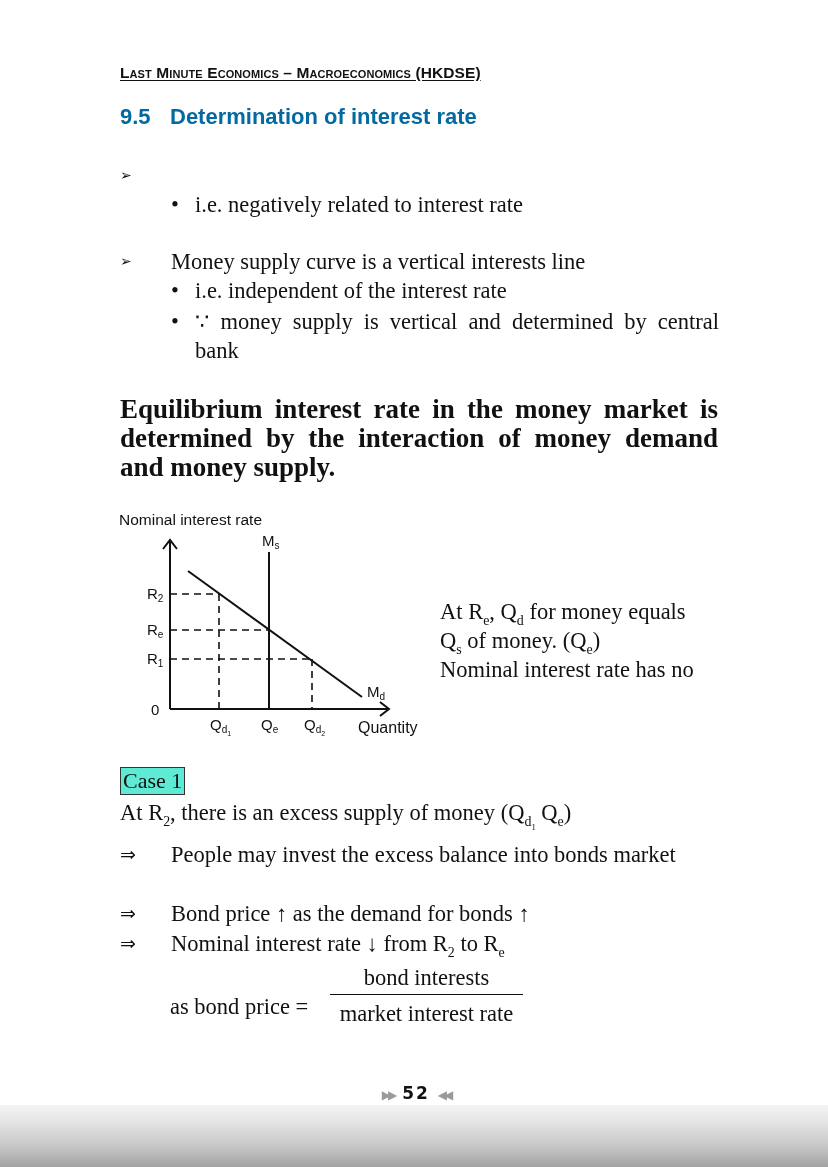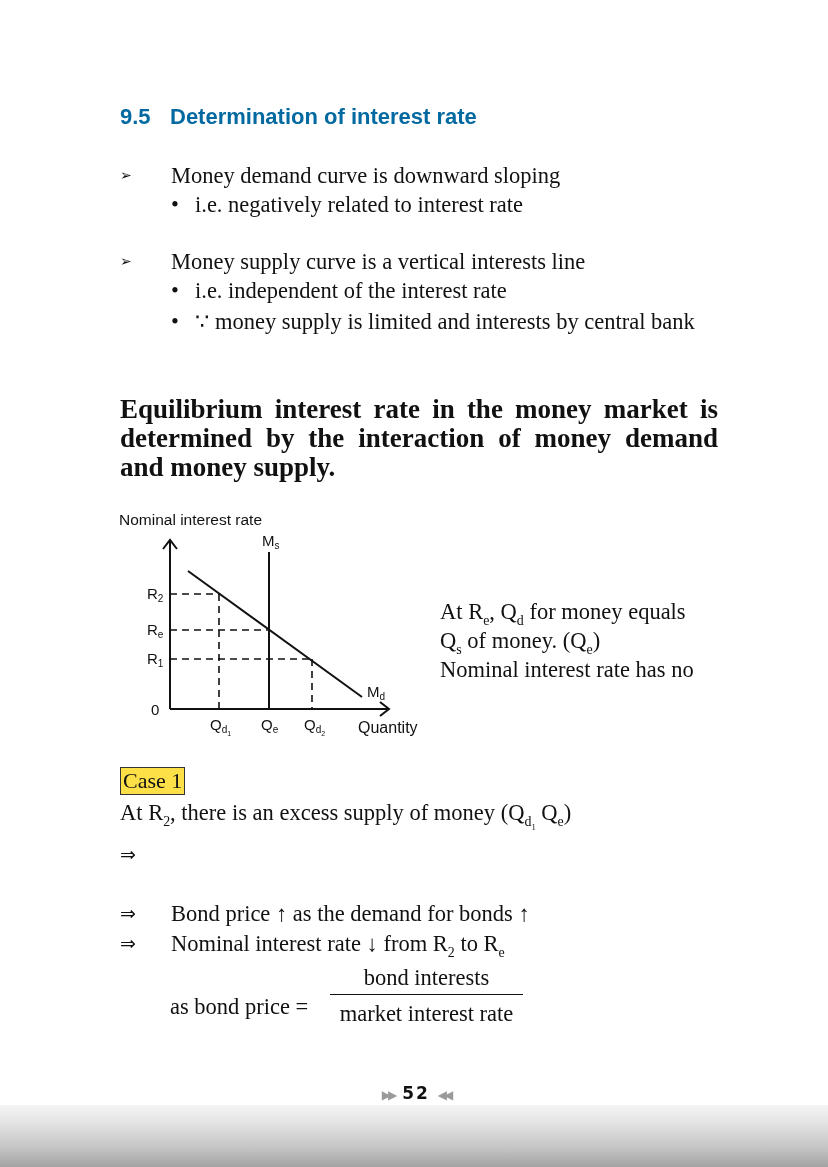--- a/index.html
+++ b/index.html
@@ -36,21 +36,21 @@
   }
   .graph { position:absolute; left:0; top:0; width:828px; height:760px; pointer-events:none; }
   .graph .lbl { font-family:"Liberation Sans", sans-serif; fill:#111; }
   .side-note {
     position:absolute; left:440px; top:597px; width:290px;
     font-size:22.5px; line-height:29px;
   }
   sub, sup { font-size:0.62em; line-height:0; }
   .case-box {
     position:absolute; left:120px; top:767px;
-    padding:0 2px; border:1px solid #333; background:#fde047;
+    padding:0 2px; border:1px solid #333; background:#5eead4;
     font-size:22px; line-height:26px;
   }
   .plain-line { position:absolute; left:120px; font-size:22.5px; line-height:29px; white-space:nowrap; }
   .implies { position:absolute; left:120px; width:598px; font-size:22.5px; line-height:29px; }
   .implies .sym { position:absolute; left:0; top:0; font-size:19px; }
   .implies .txt { position:absolute; left:51px; right:0; }
   .formula { position:absolute; left:170px; top:963px; font-size:22.5px; line-height:29px; }
   .formula .lhs { position:absolute; left:0; top:29px; white-space:nowrap; }
   .formula .frac { position:absolute; left:160px; top:0; width:193px; text-align:center; }
   .formula .num { display:block; }
@@ -60,44 +60,44 @@
     position:absolute; left:368px; top:1083px; width:96px; text-align:center;
     font-family:"DejaVu Sans", sans-serif; font-weight:bold; font-size:17px; letter-spacing:2px; color:#111;
   }
   .page-num .tri { color:#9a9a9a; font-size:12px; letter-spacing:-3px; }
 </style>
 </head>
 <body>
 
 <div class="page">
 
+  <div class="running-head">Last Minute Economics – Macroeconomics (HKDSE)</div>
 
   <div class="section-title">
     <span class="num">9.5</span><span>Determination of interest rate</span>
   </div>
 
   <div class="bullet-block" style="top:161px;height:60px;">
     <span class="arrow-bullet">➢</span>
-    <span class="main-line">Money demand curve is downward sloping</span>
     <div class="sub-item" style="top:29px;">
       <span class="dot">•</span>
       <span class="txt">i.e. negatively related to interest rate</span>
     </div>
   </div>
 
   <div class="bullet-block" style="top:247px;height:120px;">
     <span class="arrow-bullet">➢</span>
     <span class="main-line">Money supply curve is a vertical interests line</span>
     <div class="sub-item" style="top:29px;">
       <span class="dot">•</span>
       <span class="txt">i.e. independent of the interest rate</span>
     </div>
     <div class="sub-item" style="top:60px;">
       <span class="dot">•</span>
-      <span class="txt" style="text-align:justify;">∵ money supply is limited and interests by central bank</span>
+      <span class="txt" style="text-align:justify;">∵ money supply is vertical and determined by central bank</span>
     </div>
   </div>
 
   <div class="bold-para">Equilibrium interest rate in the money market is determined by the interaction of money demand and money supply.</div>
 
   <svg class="graph" viewBox="0 0 828 760">
     <defs></defs>
     <text class="lbl" x="119" y="525" font-size="15.5">Nominal interest rate</text>
 
     <line x1="170" y1="540" x2="170" y2="709" stroke="#111" stroke-width="2"></line>
@@ -135,20 +135,21 @@
     <div><span>Q</span><sub>s</sub><span> of money. (Q</span><sub>e</sub><span>)</span></div>
     <div>Nominal interest rate has no</div>
   </div>
 
   <div class="case-box">Case 1</div>
 
   <div class="plain-line" style="top:798px;"><span>At R</span><sub>2</sub><span>, there is an excess supply of money (Q</span><sub><span>d</span><sub>1</sub></sub><span> Q</span><sub>e</sub><span>)</span></div>
 
   <div class="implies" style="top:840px;height:58px;">
     <span class="sym">⇒</span>
+    <span class="txt" style="text-align:justify;">People may invest the excess balance into bonds market</span>
   </div>
 
   <div class="implies" style="top:899px;height:29px;">
     <span class="sym">⇒</span>
     <span class="txt" style="white-space:nowrap;"><span>Bond price </span><b>↑</b><span> as the demand for bonds </span><b>↑</b></span>
   </div>
 
   <div class="implies" style="top:929px;height:29px;">
     <span class="sym">⇒</span>
     <span class="txt" style="white-space:nowrap;"><span>Nominal interest rate </span><b>↓</b><span> from R</span><sub>2</sub><span> to R</span><sub>e</sub></span>

